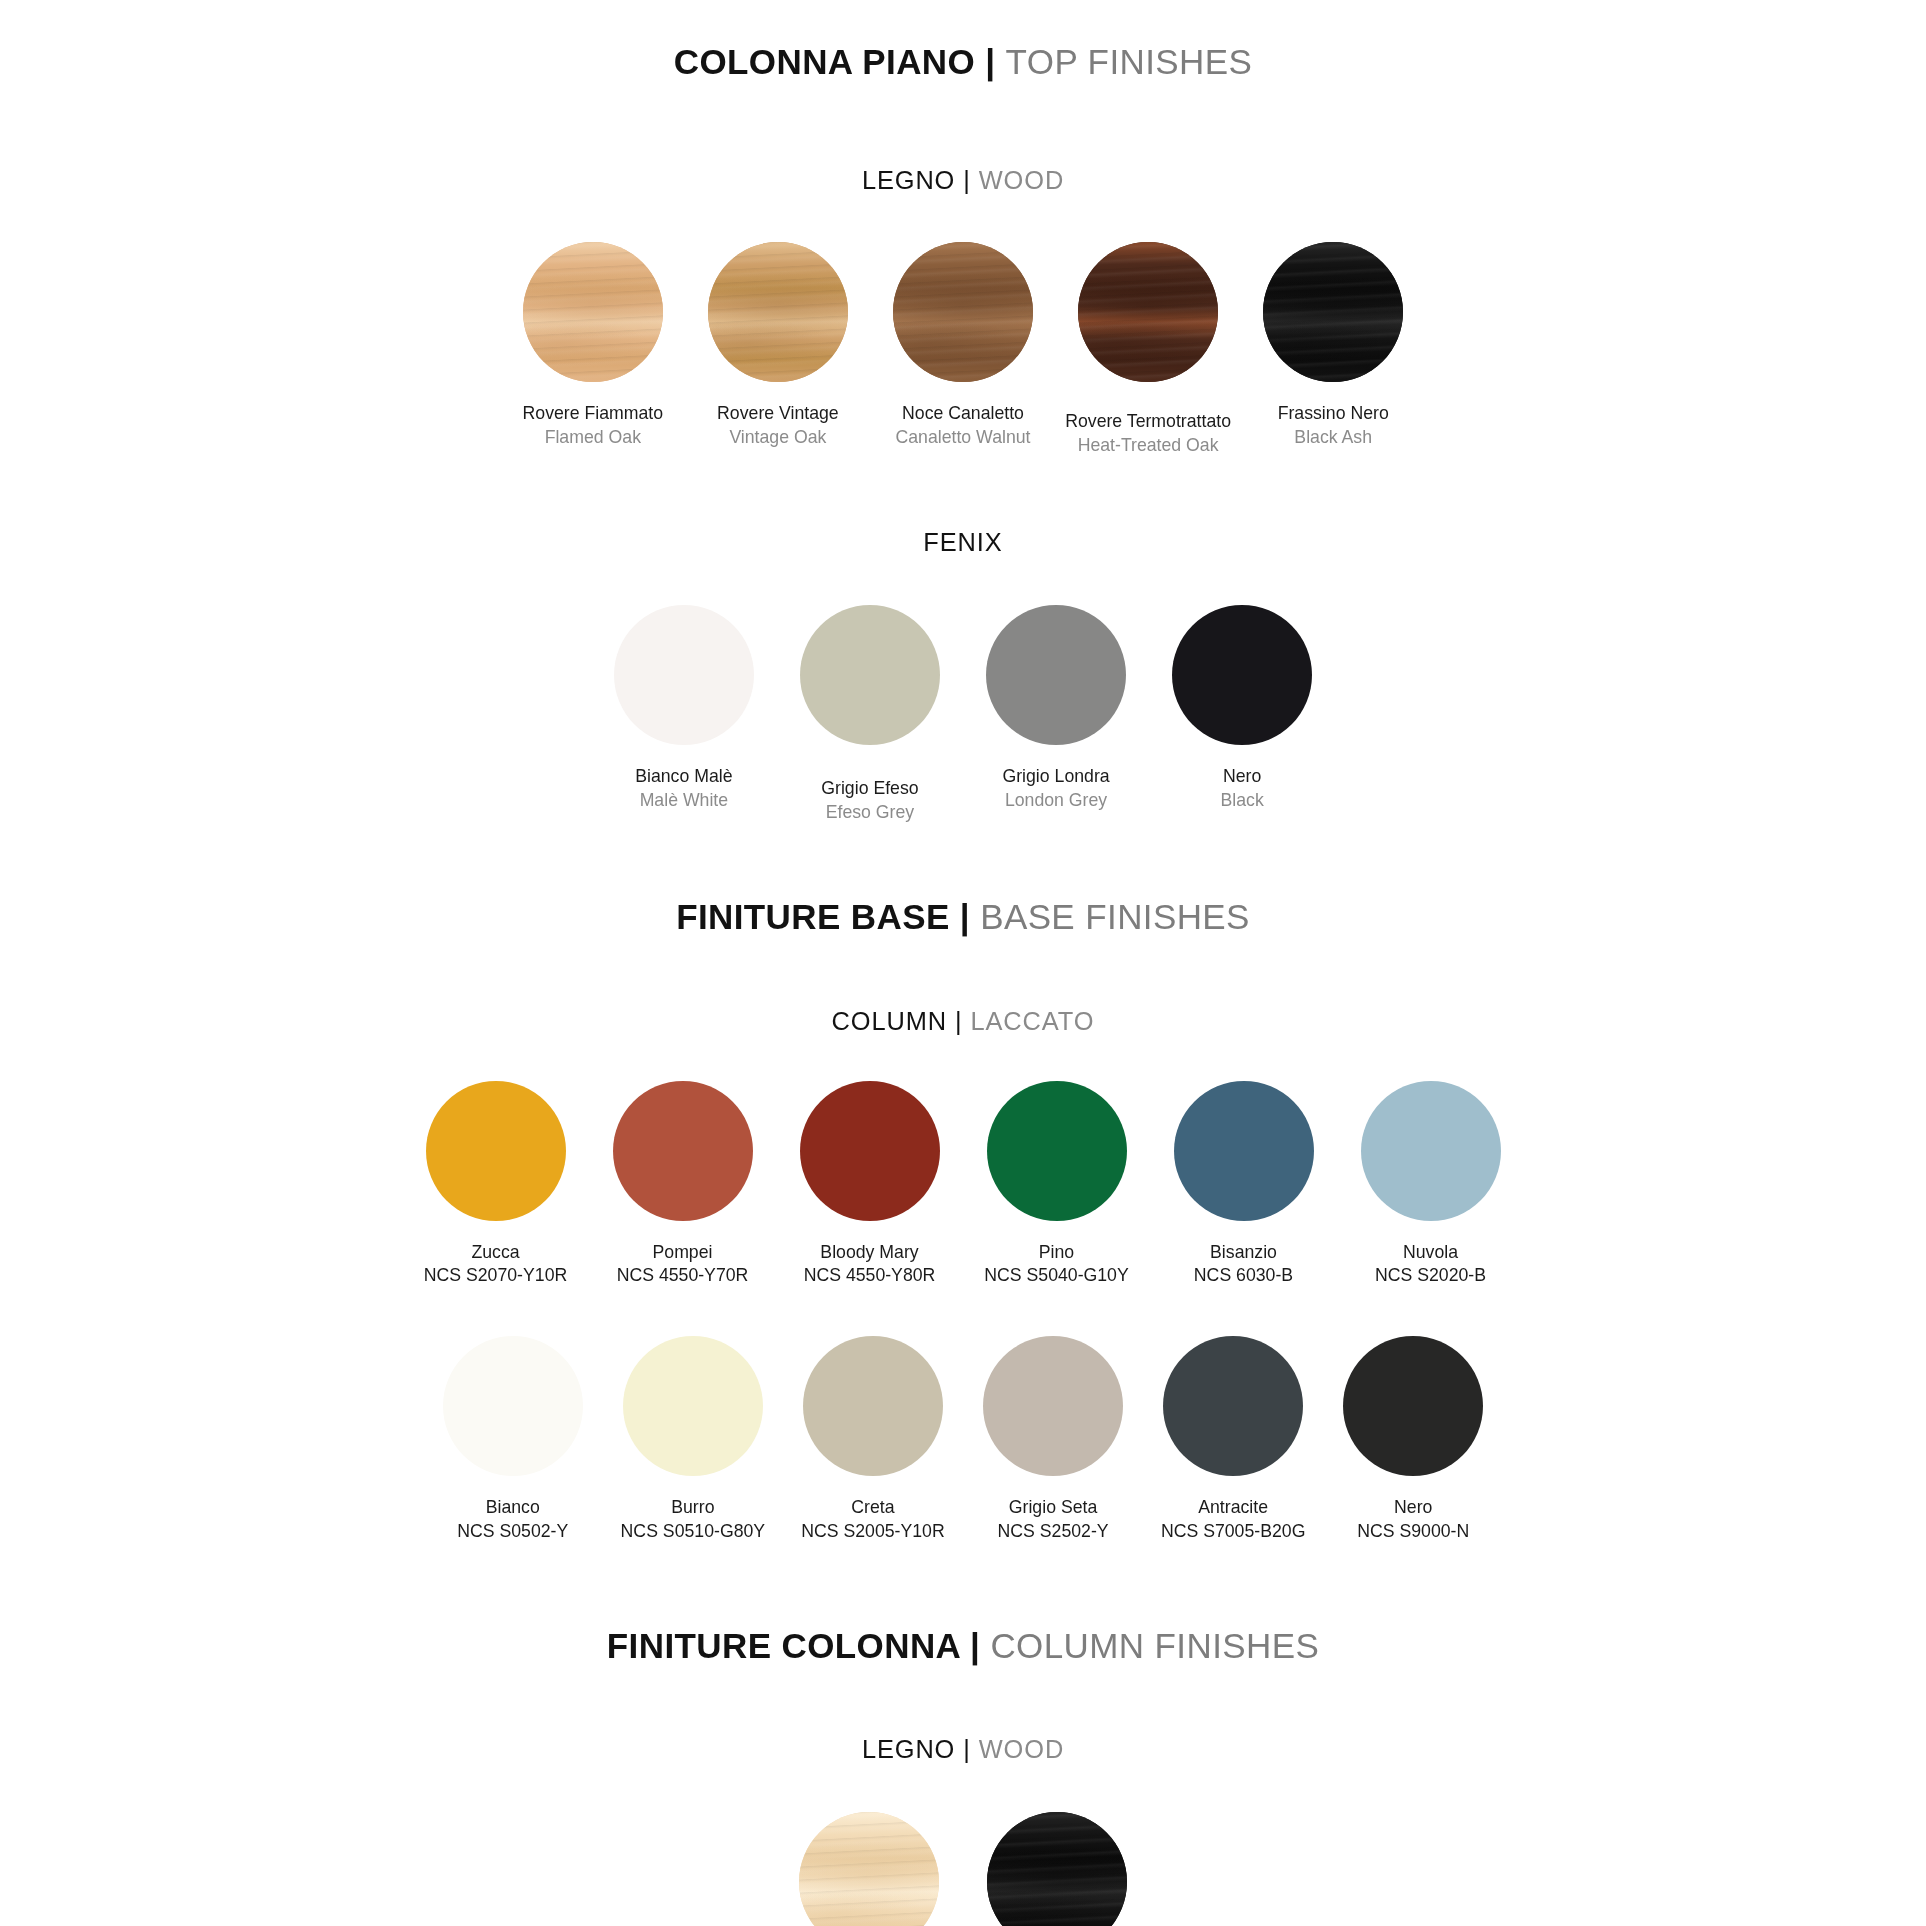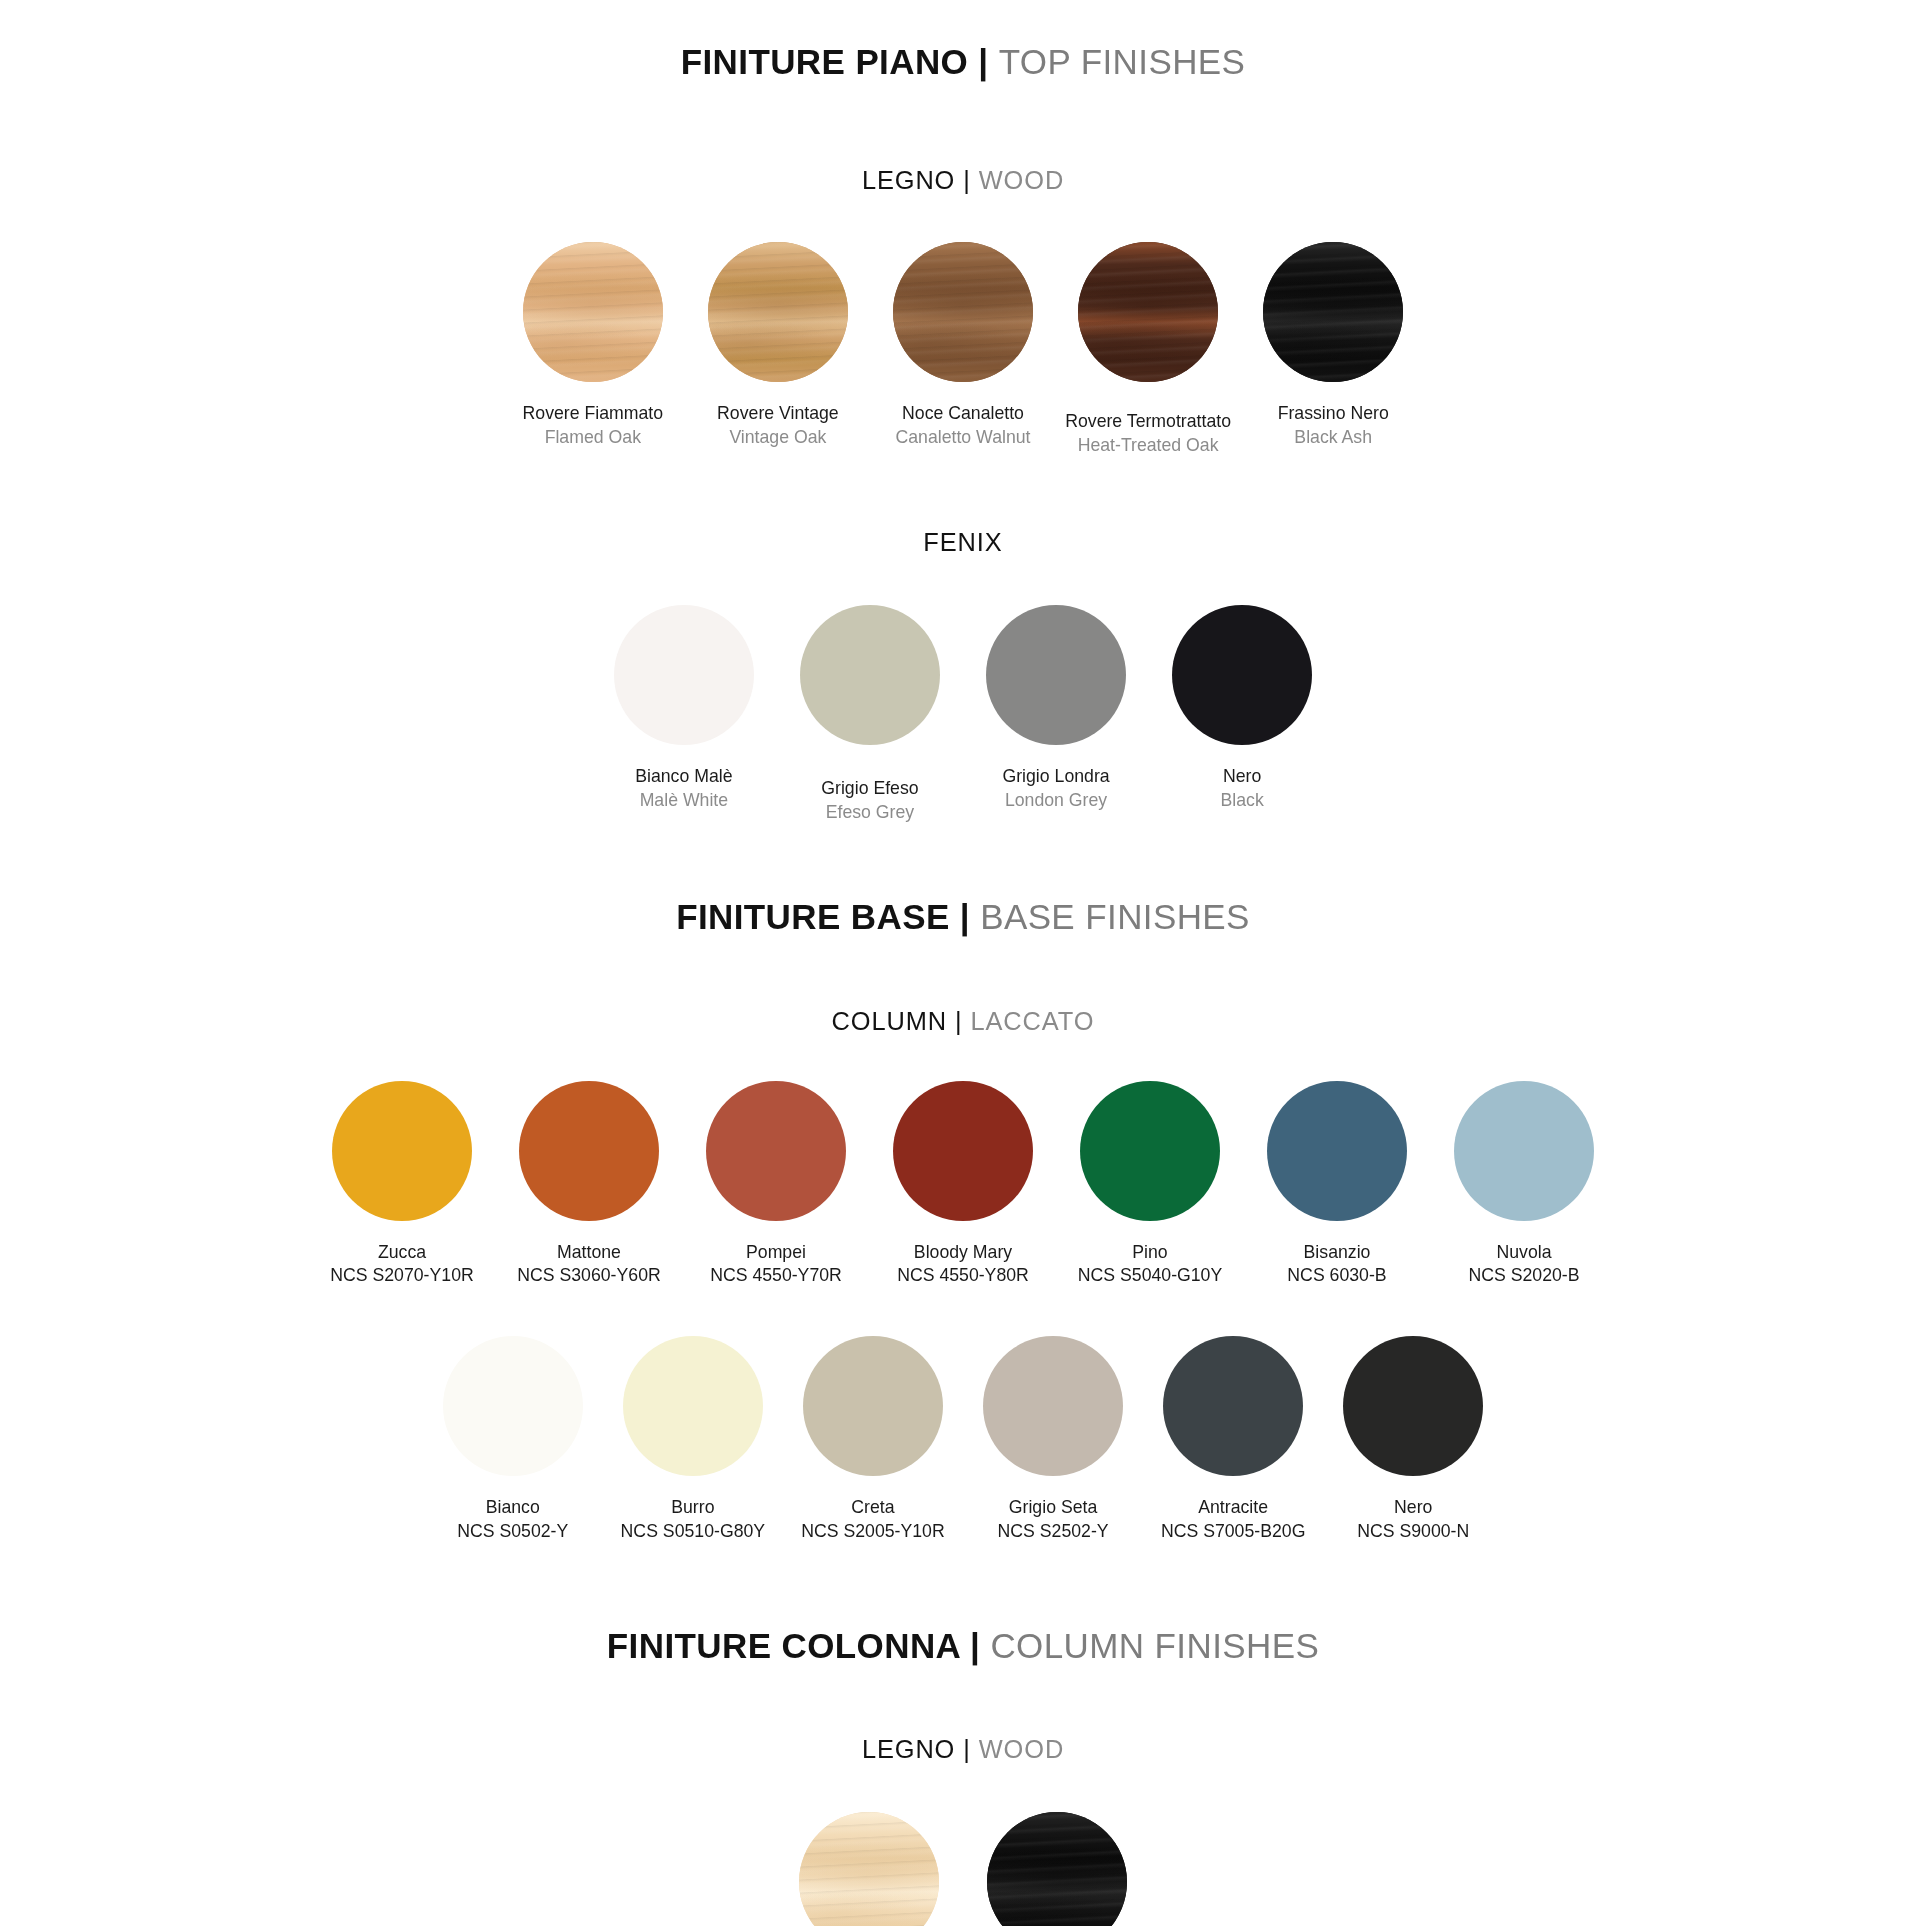--- a/index.html
+++ b/index.html
@@ -106,21 +106,21 @@
   .column-title { margin-top: 83px; }
   .column-wood-title { margin-top: 71px; }
   .column-row { margin-top: 48px; }
 </style>
 </head>
 <body>
 
 <div class="page">
 
   <div class="main-heading sec-top-title">
-    <span class="it">FINITURE PIANO</span>
+    <span class="it">COLONNA PIANO</span>
     <span class="sep">|</span>
     <span class="en">TOP FINISHES</span>
   </div>
 
   <div class="sub-heading sec-wood-title">
     <span class="it">LEGNO</span>
     <span class="sep">|</span>
     <span class="en">WOOD</span>
   </div>
 
@@ -231,27 +231,20 @@
 
   <div class="row lacquer-row-1" id="lacquer-row-1" style="gap: 11px;">
       <div class="swatch" style="width: 176px;">
         <div class="disc" style="width: 140px; height: 140px; background: rgb(232, 167, 28);"></div>
         <div class="caption" style="margin-top: 20px;">
           <div class="cap-it">Zucca</div>
           <div class="cap-code">NCS S2070-Y10R</div>
         </div>
       </div>
       <div class="swatch" style="width: 176px;">
-        <div class="disc" style="width: 140px; height: 140px; background: rgb(192, 90, 36);"></div>
-        <div class="caption" style="margin-top: 20px;">
-          <div class="cap-it">Mattone</div>
-          <div class="cap-code">NCS S3060-Y60R</div>
-        </div>
-      </div>
-      <div class="swatch" style="width: 176px;">
         <div class="disc" style="width: 140px; height: 140px; background: rgb(177, 82, 60);"></div>
         <div class="caption" style="margin-top: 20px;">
           <div class="cap-it">Pompei</div>
           <div class="cap-code">NCS 4550-Y70R</div>
         </div>
       </div>
       <div class="swatch" style="width: 176px;">
         <div class="disc" style="width: 140px; height: 140px; background: rgb(140, 42, 28);"></div>
         <div class="caption" style="margin-top: 20px;">
           <div class="cap-it">Bloody Mary</div>

